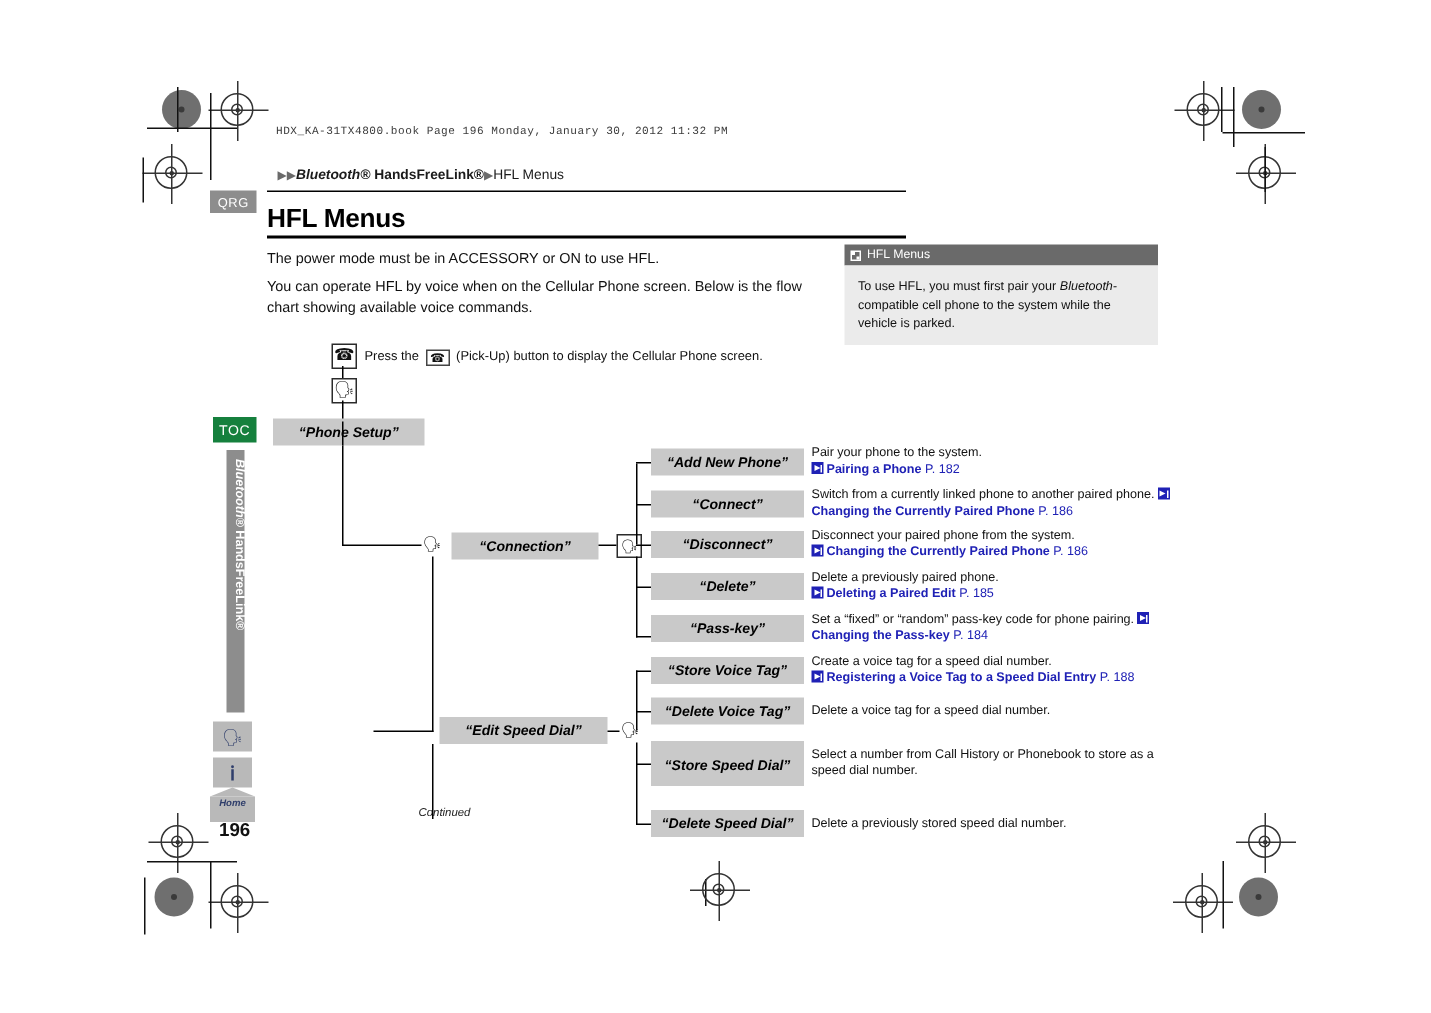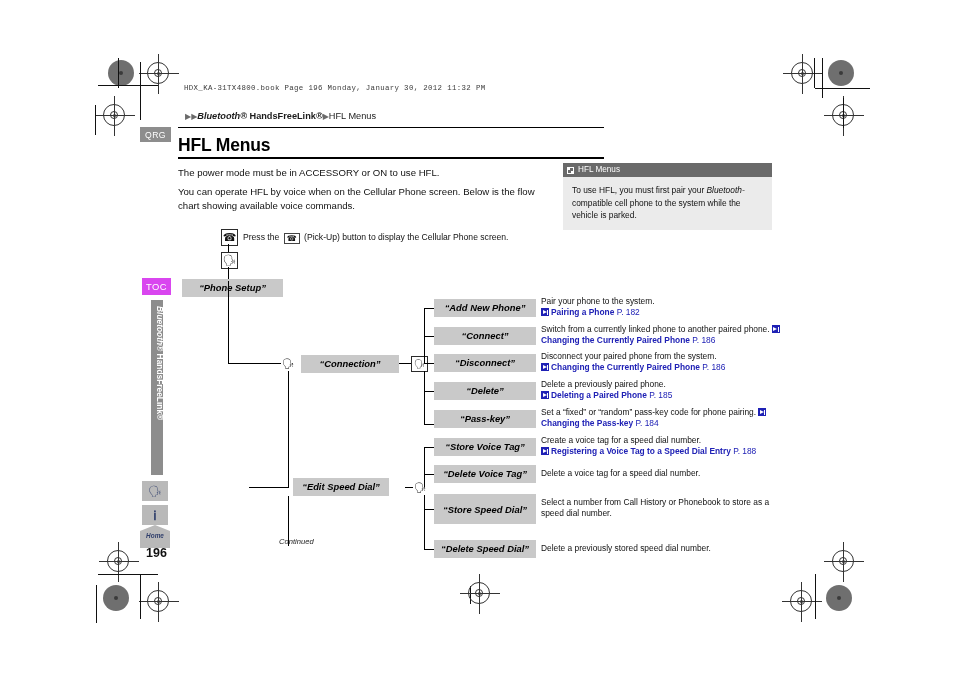--- a/index.html
+++ b/index.html
@@ -132,21 +132,21 @@
     font-size:9px;line-height:1;
   }
   .vnode.nb{border:none;}
 
   
   .tab{
     position:absolute;background:#8d8d8d;color:#fff;
     font-size:8.6px;font-weight:normal;letter-spacing:.4px;
     display:flex;align-items:center;justify-content:center;
   }
-  .tab.dark{background:#d946ef;}
+  .tab.dark{background:#15803d;}
   .vtab{
     position:absolute;background:#8d8d8d;
   }
   .vtab span{
     display:block;color:#fff;font-size:8.4px;font-weight:bold;white-space:nowrap;
     transform:rotate(90deg);transform-origin:left top;
     position:absolute;left:14px;top:6px;
   }
   .vtab span i{font-style:italic;}
   .sideico{
@@ -278,21 +278,21 @@
       <span style="font-size:10px;">🗣</span>
     </div>
   <div class="box" style="left:301px;top:355px;width:98px;height:18px;">“Connection”</div>
   <div class="ln h" style="left:399px;top:363px;width:14px;"></div>
   <div class="vnode" style="left:411px;top:356px;">
       <span>🗣</span>
     </div>
 
   <div class="ln v" style="left:288px;top:371px;height:117px;"></div>
   <div class="ln h" style="left:249px;top:487px;width:40px;"></div>
-  <div class="box" style="left:293px;top:478px;width:96px;height:18px;">“Edit Speed Dial”</div>
+  <div class="box" style="left:293px;top:478px;width:112px;height:18px;">“Edit Speed Dial”</div>
   <div class="ln h" style="left:405px;top:487px;width:10px;"></div>
   <div class="vnode nb" style="left:413px;top:480px;width:14px;height:15px;">
       <span style="font-size:10px;">🗣</span>
     </div>
 
 
   <div class="continued" style="left:232px;top:537px;">Continued</div>
   <div class="ln v" style="left:288px;top:496px;height:50px;"></div>
 
   <div class="ln v" style="left:424px;top:309px;height:54px;"></div>
@@ -319,21 +319,21 @@
   <div class="box" style="left:434px;top:354px;width:102px;height:18px;">“Disconnect”</div>
   <div class="desc" style="left:541px;top:351px;width:245px;">
     <span>Disconnect your paired phone from the system.</span><br>
     <span class="jumpico"></span><span class="lnk">Changing the Currently Paired Phone</span> <span class="lnkp">P. 186</span>
   </div>
 
   <div class="ln h" style="left:424px;top:391px;width:12px;"></div>
   <div class="box" style="left:434px;top:382px;width:102px;height:18px;">“Delete”</div>
   <div class="desc" style="left:541px;top:379px;width:245px;">
     <span>Delete a previously paired phone.</span><br>
-    <span class="jumpico"></span><span class="lnk">Deleting a Paired Phone</span> <span class="lnkp">P. 185</span>
+    <span class="jumpico"></span><span class="lnk">Deleting a Paired Edit</span> <span class="lnkp">P. 185</span>
   </div>
 
   <div class="ln h" style="left:424px;top:424px;width:12px;"></div>
   <div class="box" style="left:434px;top:410px;width:102px;height:18px;">“Pass-key”</div>
   <div class="desc" style="left:541px;top:407px;width:245px;">
     <span>Set a “fixed” or “random” pass-key code for phone pairing.</span>
     <span class="jumpico"></span><span class="lnk">Changing the Pass-key</span> <span class="lnkp">P. 184</span>
   </div>
 
   <div class="ln h" style="left:424px;top:447px;width:12px;"></div>

